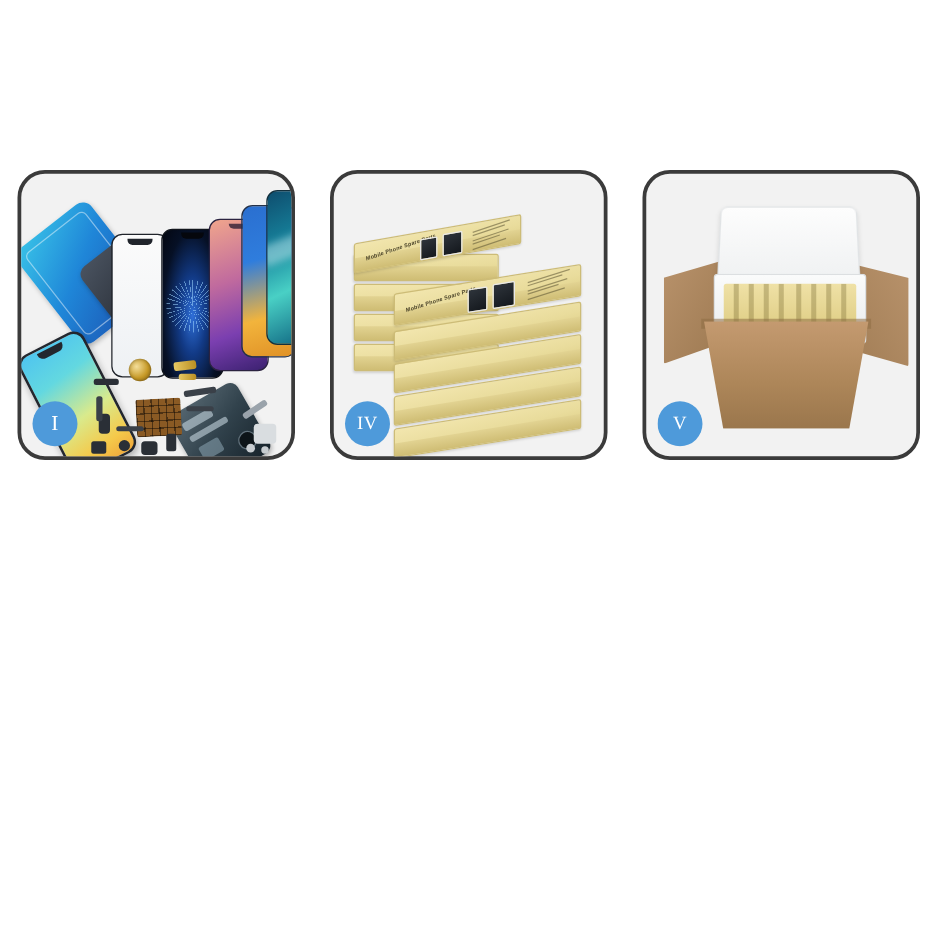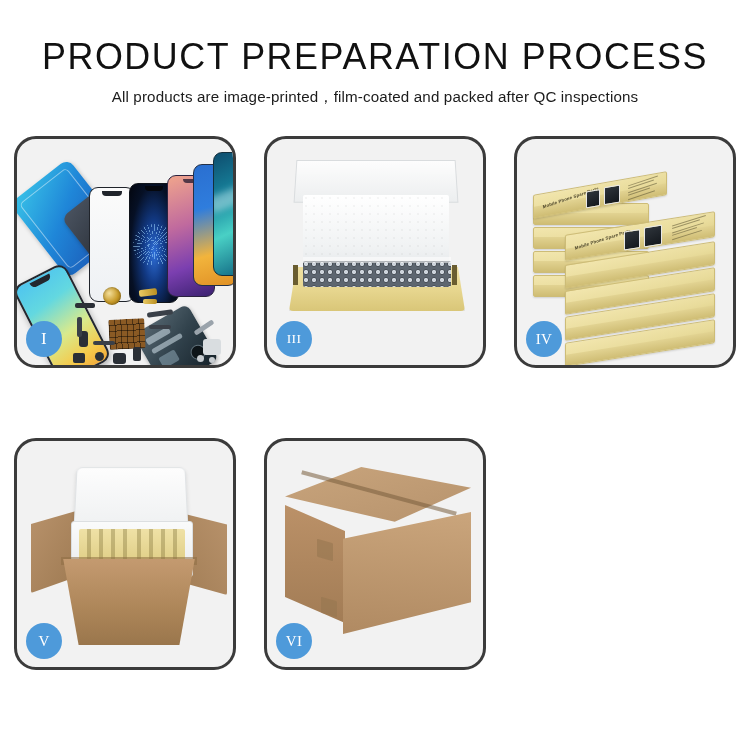--- a/index.html
+++ b/index.html
@@ -365,24 +365,20 @@
     position:absolute; background: rgba(150,118,80,.6); border-radius:1px;
   }
   .p6-tape.t1 { left:32px; top:74px; width:16px; height:18px; transform: skewY(16deg); }
   .p6-tape.t2 { left:36px; top:132px; width:16px; height:16px; transform: skewY(16deg); }
 </style>
 </head>
 <body>
 
 <div class="page">
 
-  <div class="header">
-    <div class="main-title">PRODUCT PREPARATION PROCESS</div>
-    <div class="sub-title">All products are image-printed，film-coated and packed after QC inspections</div>
-  </div>
 
   <div class="grid">
 
     <div class="panel">
       <div class="panel-stage">
         <div class="ph ph-wrap-blue"></div>
         <div class="ph ph-back-dark"></div>
         <div class="ph ph-glass">
             <span class="notch"></span>
           </div>
@@ -420,34 +416,20 @@
         <div class="gold-tab" style="left:126px; top:160px; width:14px; height:5px;"></div>
         <div class="part" style="left:176px; top:186px; width:22px; height:5px; background:#9aa3ab; transform:rotate(-34deg);"></div>
         <div class="part" style="left:186px; top:200px; width:18px; height:16px; background:#d9dde0; border-radius:3px;"></div>
         <div class="part" style="left:180px; top:216px; width:7px; height:7px; border-radius:50%; background:#c7ccd0;"></div>
         <div class="part" style="left:192px; top:218px; width:6px; height:6px; border-radius:50%; background:#c7ccd0;"></div>
       </div>
       <div class="badge">I</div>
     </div>
 
 
-    <div class="panel">
-      <div class="panel-stage">
-        <div class="p3-lidback"></div>
-        <div class="p3-foamback">
-            <span class="p3-foamgrain"></span>
-          </div>
-        <div class="p3-boxbody"></div>
-        <div class="p3-bubble"></div>
-        <div class="p3-inner-front"></div>
-        <div class="p3-corner" style="left:26px;"></div>
-        <div class="p3-corner" style="right:26px;"></div>
-      </div>
-      <div class="badge xwide">III</div>
-    </div>
 
     <div class="panel">
       <div class="panel-stage">
         <div class="stack">
 
           <div class="sbox" style="left:0px; top:42px; width:116px; height:22px;">
               <span class="side"></span>
             </div>
           <div class="sbox" style="left:0px; top:66px; width:116px; height:22px;">
               <span class="side"></span>
@@ -518,28 +500,15 @@
             <i style="left:70px"></i>
             <i style="left:82px"></i>
             <i style="left:94px"></i>
         </div>
         <div class="p5-cartonlip"></div>
         <div class="p5-carton"></div>
       </div>
       <div class="badge wide">V</div>
     </div>
 
-    <div class="panel">
-      <div class="panel-stage">
-        <div class="p6">
-          <div class="p6-top"></div>
-          <div class="p6-top-seam"></div>
-          <div class="p6-left"></div>
-          <div class="p6-right"></div>
-          <div class="p6-tape t1"></div>
-          <div class="p6-tape t2"></div>
-        </div>
-      </div>
-      <div class="badge wide">VI</div>
-    </div>
 
   </div>
 </div>
 
 </body></html>

